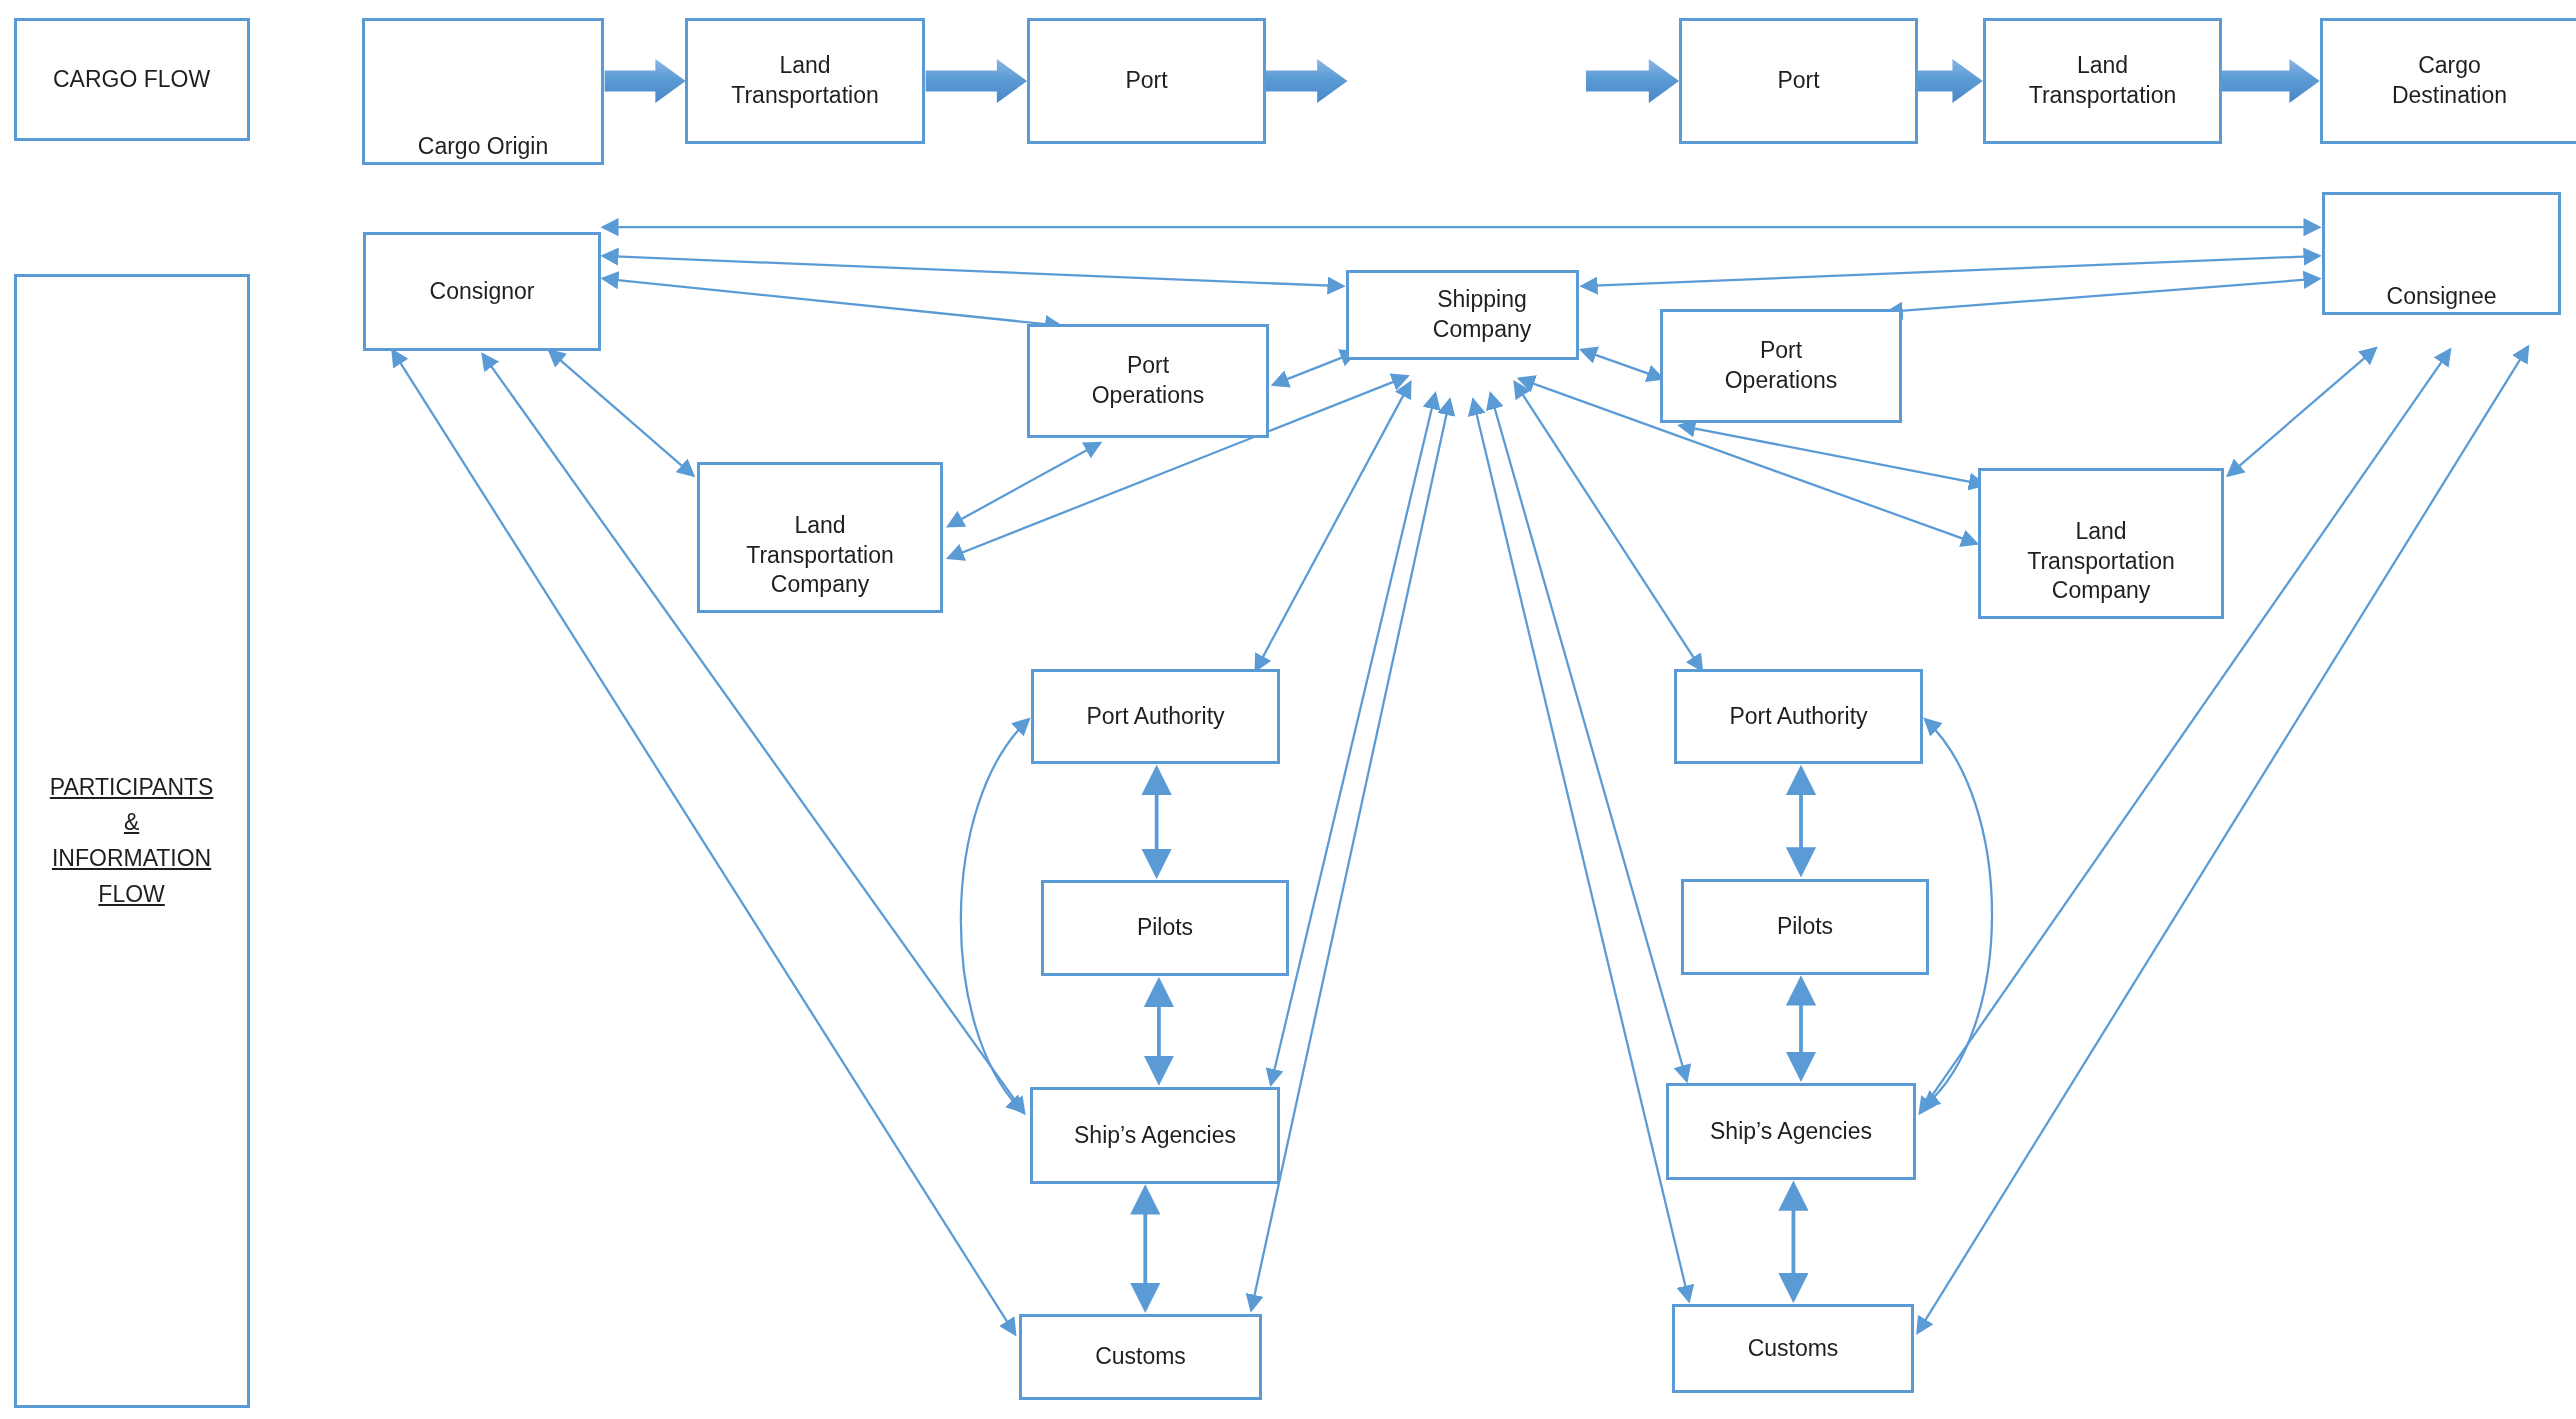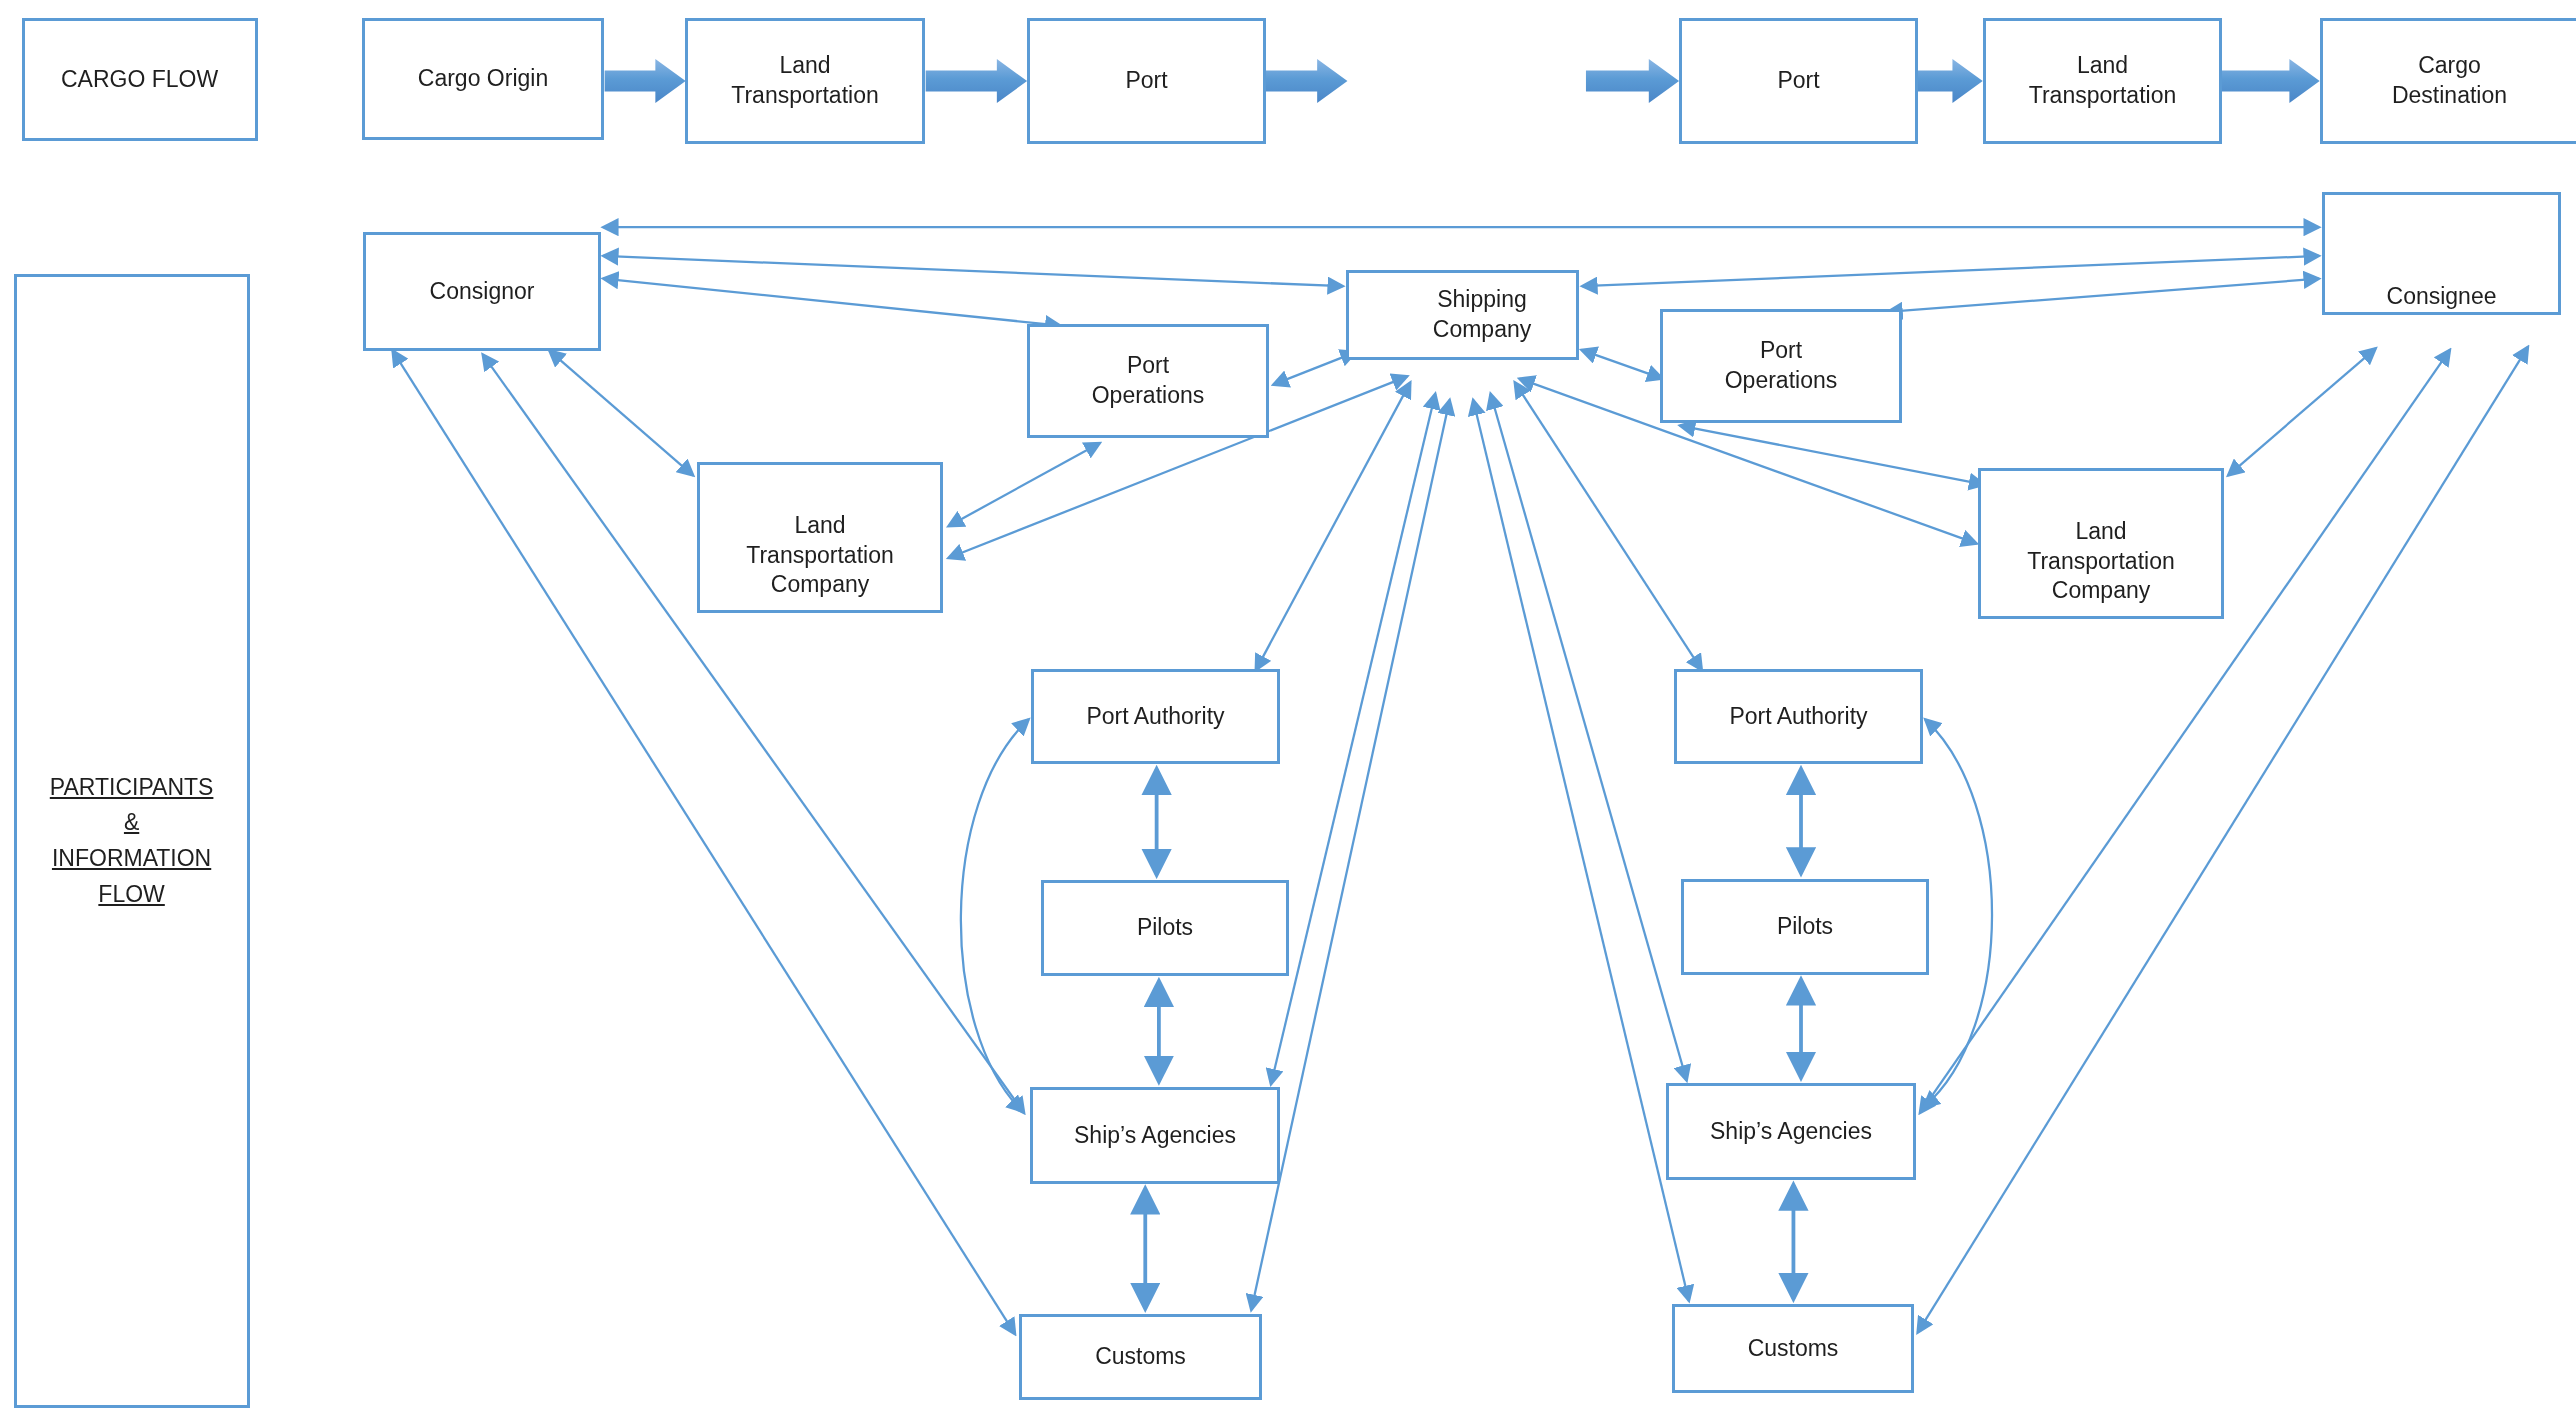--- a/index.html
+++ b/index.html
@@ -25,25 +25,25 @@
     font-size:23px;line-height:1.3;
     box-sizing:border-box;
     z-index:2;
   }
   .node .lbl{display:inline-block;}
   .w170 .lbl{max-width:136px;}
   .w180 .lbl{max-width:144px;}
   .w230 .lbl{max-width:182px;}
   .w240 .lbl{max-width:189px;margin-top:36px;}
   
-  #b-cargoflow{left:13.6px;top:18px;width:236px;height:123px;margin-left:8px;}
+  #b-cargoflow{left:13.6px;top:18px;width:236px;height:123px;}
   #b-participants{left:13.6px;top:274px;width:236px;height:1134px;text-decoration:underline;}
   #b-participants .lbl{max-width:212px;line-height:1.55;}
   
-  #b-chain0{left:362px;top:18px;width:242px;height:122px;}
+  #b-chain0{left:362px;top:18px;width:242px;height:147px;align-items:flex-end;}
   #b-chain1{left:685px;top:18px;width:240px;height:126px;}
   #b-chain2{left:1027px;top:18px;width:239px;height:126px;}
   #b-chain3{left:1347px;top:18px;width:239px;height:126px;}
   #b-chain4{left:1679px;top:18px;width:239px;height:126px;}
   #b-chain5{left:1983px;top:18px;width:239px;height:126px;}
   #b-chain6{left:2320px;top:18px;width:259px;height:126px;}
   
   #b-consignor{left:363px;top:193px;width:238px;height:119px;margin-top:39px;}
   #b-consignee{left:2322px;top:192px;width:239px;height:123px;align-items:flex-end;}
   #b-shipping{left:1346px;top:270px;width:233px;height:90px;padding-left:39px;}

